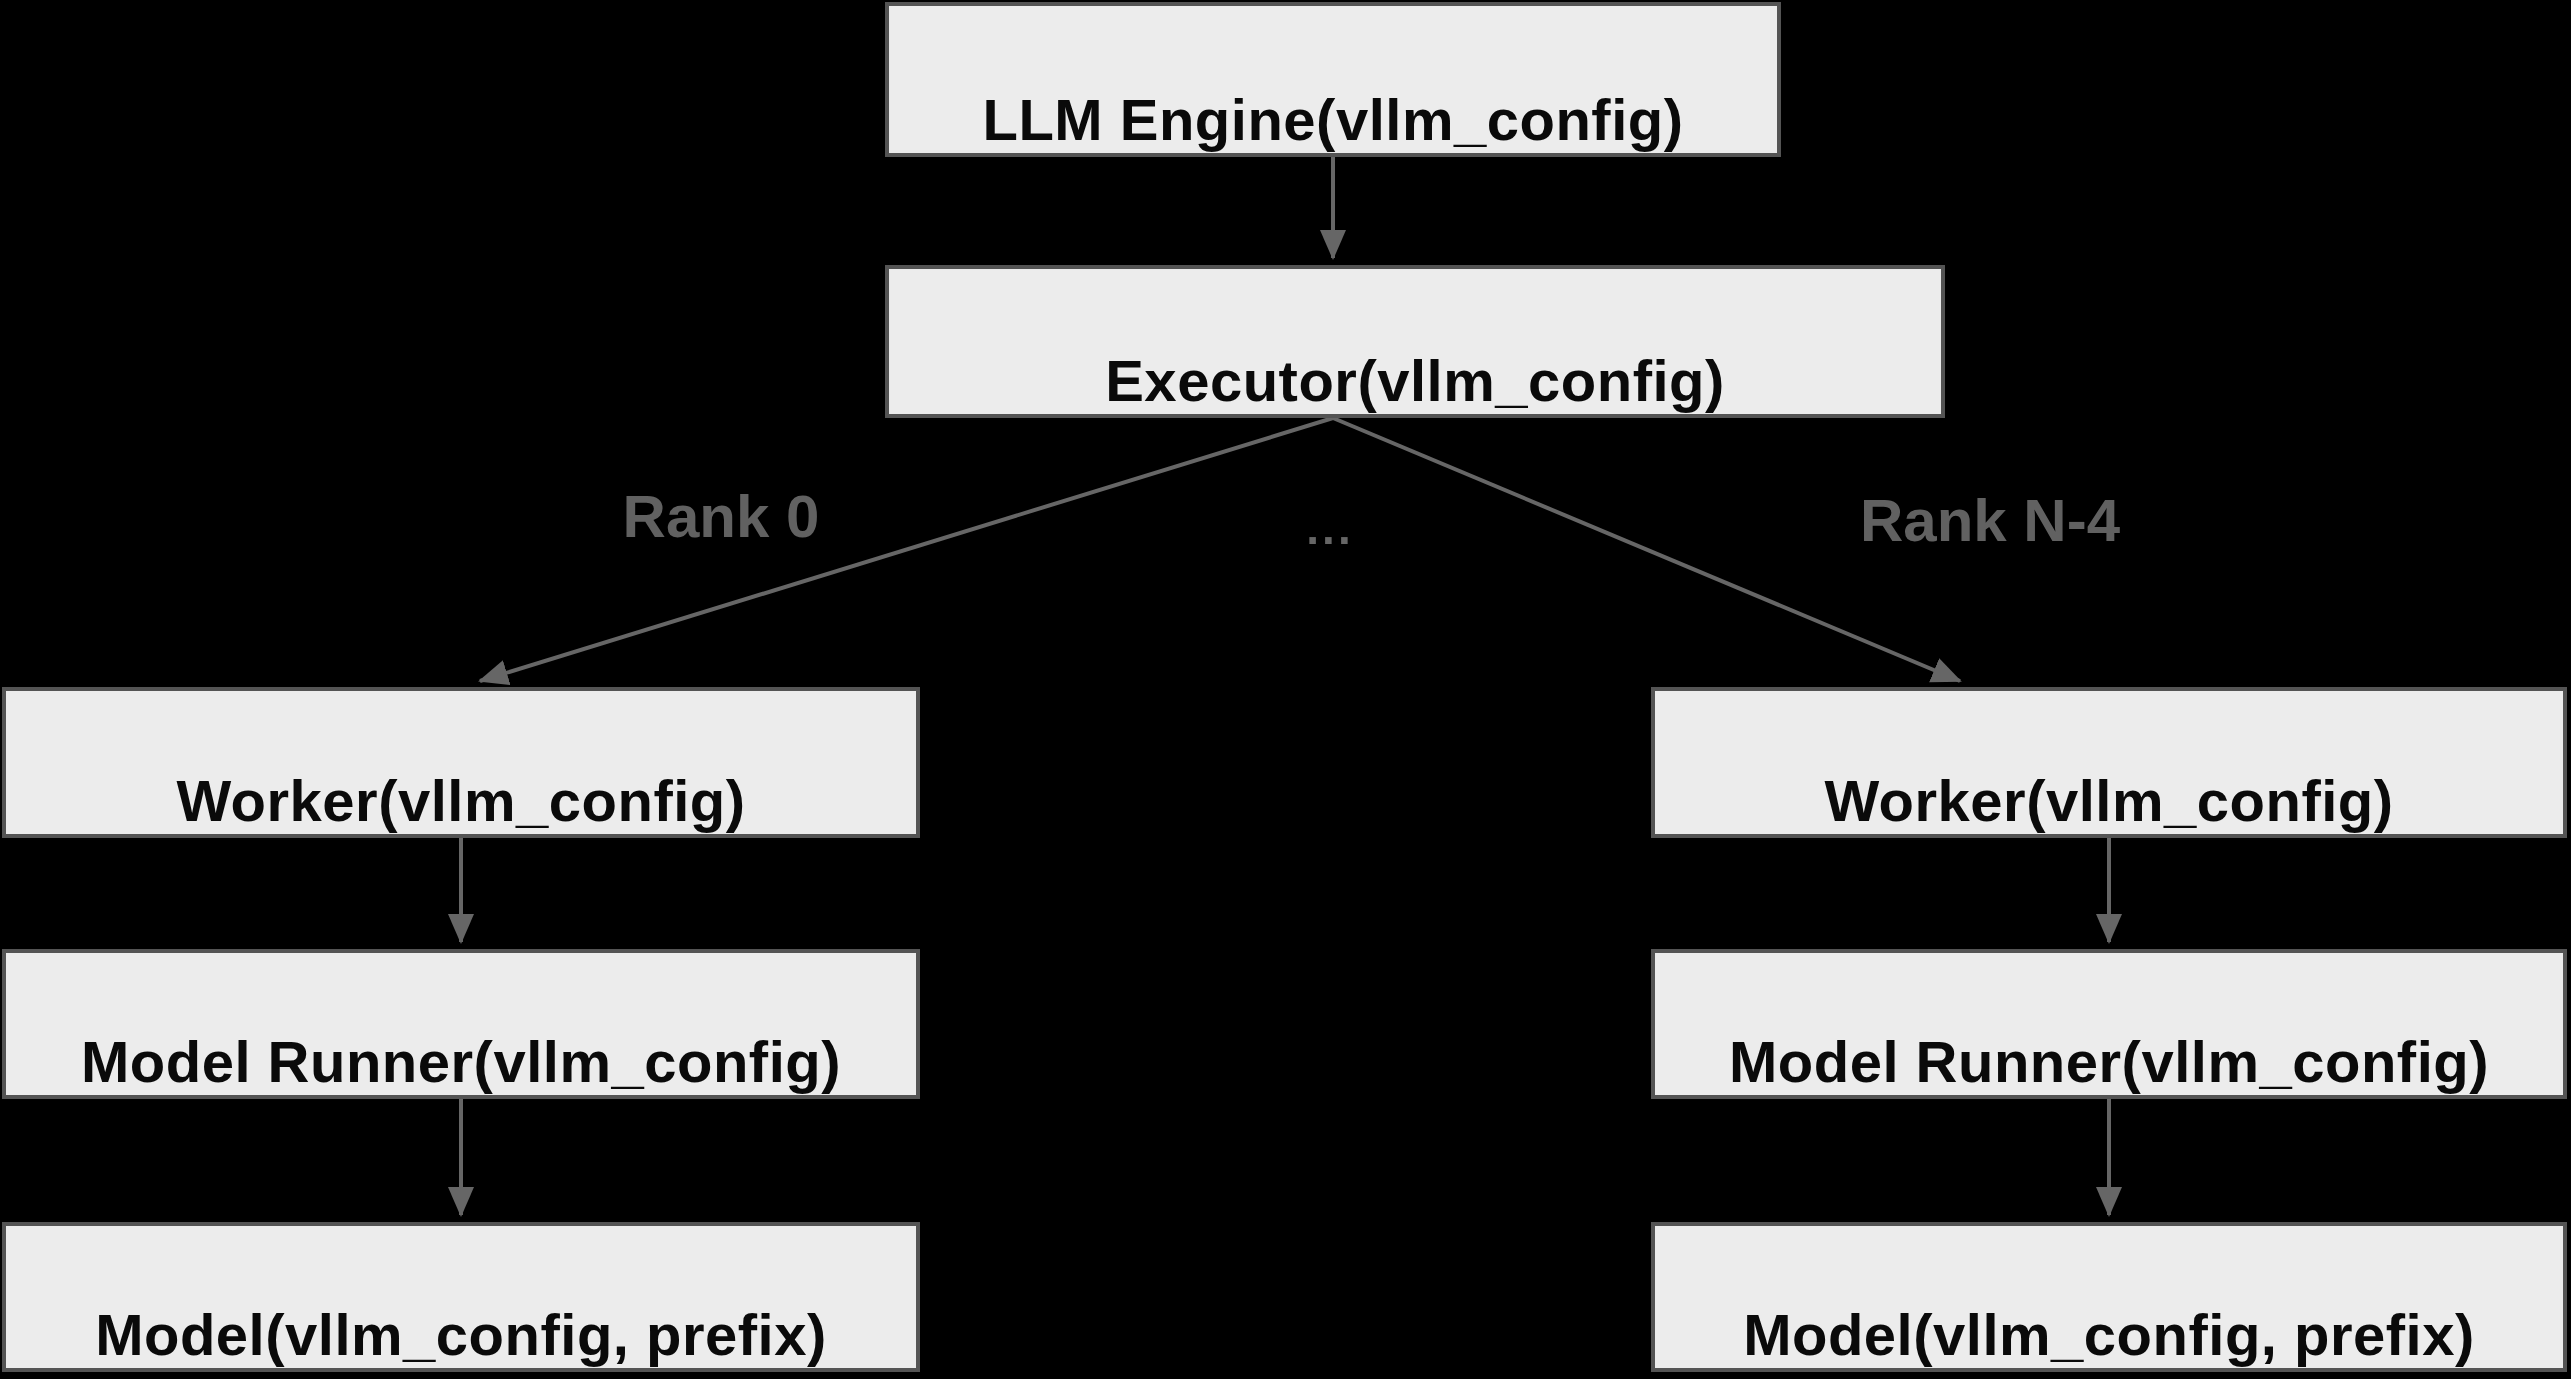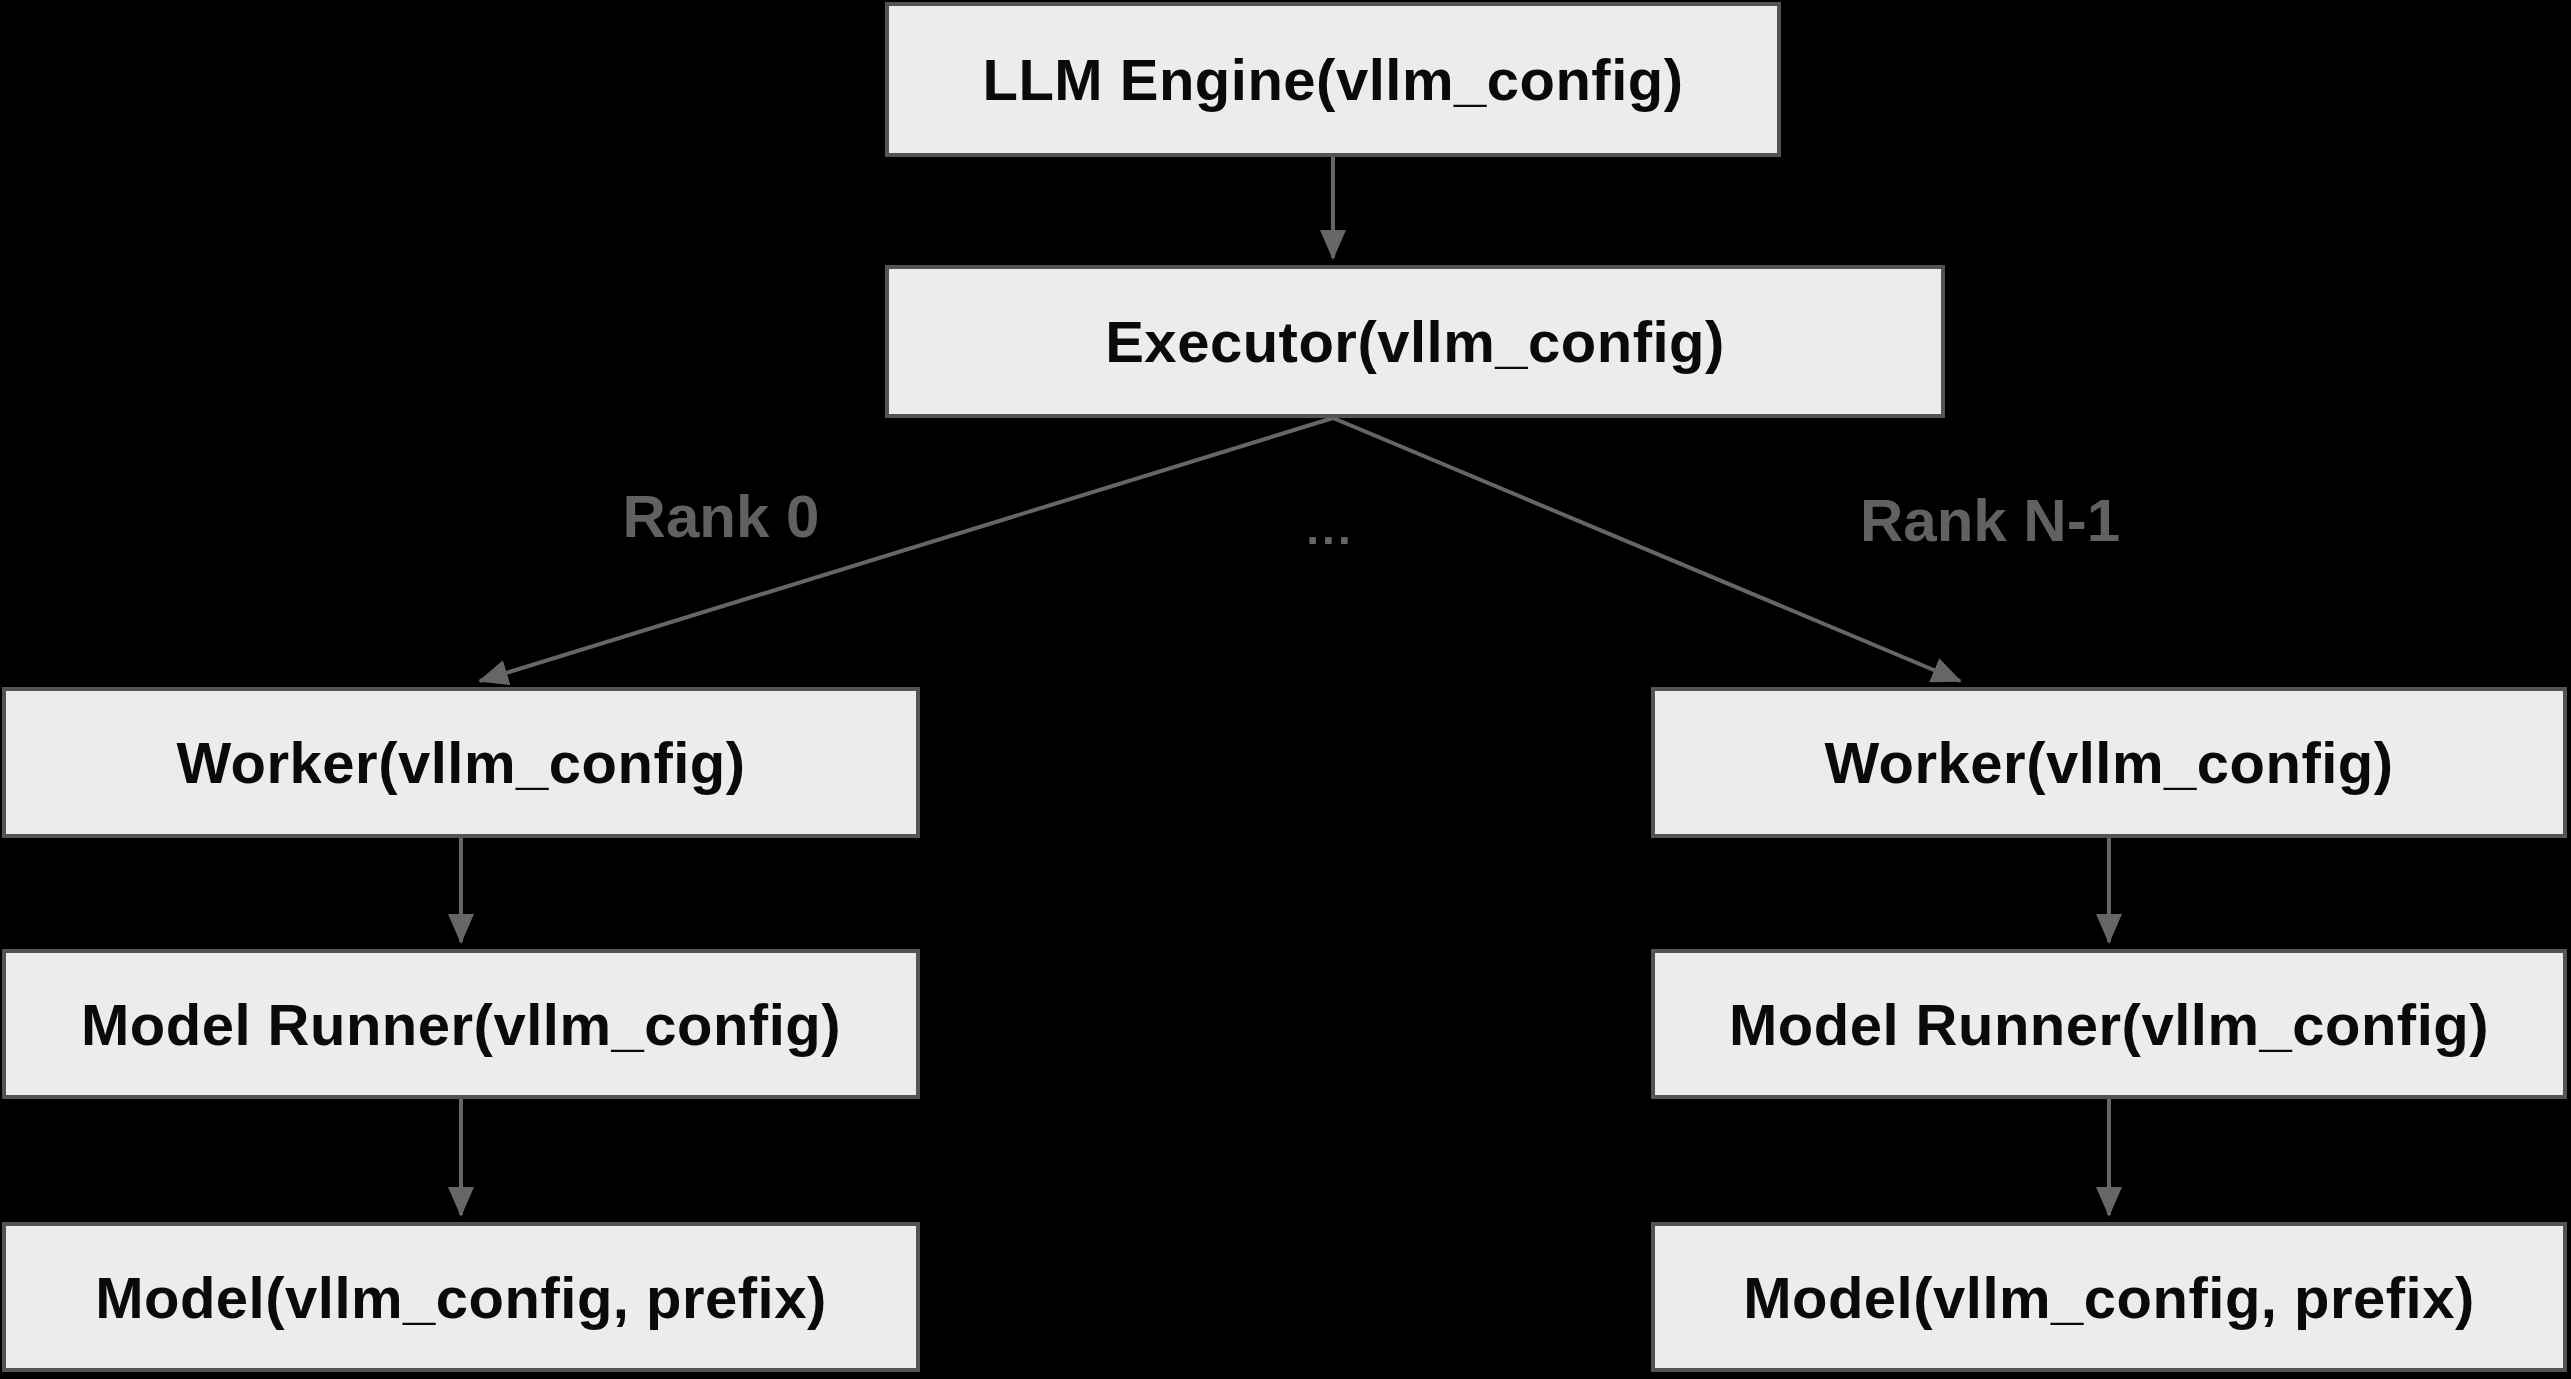--- a/index.html
+++ b/index.html
@@ -21,21 +21,21 @@
     top: 0;
     width: 2571px;
     height: 1379px;
   }
   .node {
     position: absolute;
     box-sizing: border-box;
     background: #ececec;
     border: 4px solid #545454;
     display: flex;
-    align-items: center;
+    align-items: flex-end;
     justify-content: center;
   }
   .node .label {
     color: #0a0a0a;
     font-size: 58px;
     font-weight: 600;
     letter-spacing: 0.5px;
     white-space: nowrap;
   }
   
@@ -116,15 +116,15 @@
   </div>
 
   <div class="node n-modeln">
     <span class="label">Model(vllm_config, prefix)</span>
   </div>
 
   <div class="edge-label el-rank0">Rank 0</div>
 
   <div class="edge-label el-dots">...</div>
 
-  <div class="edge-label el-rankn">Rank N-1</div>
+  <div class="edge-label el-rankn">Rank N-4</div>
 
 </div>
 
 </body></html>

